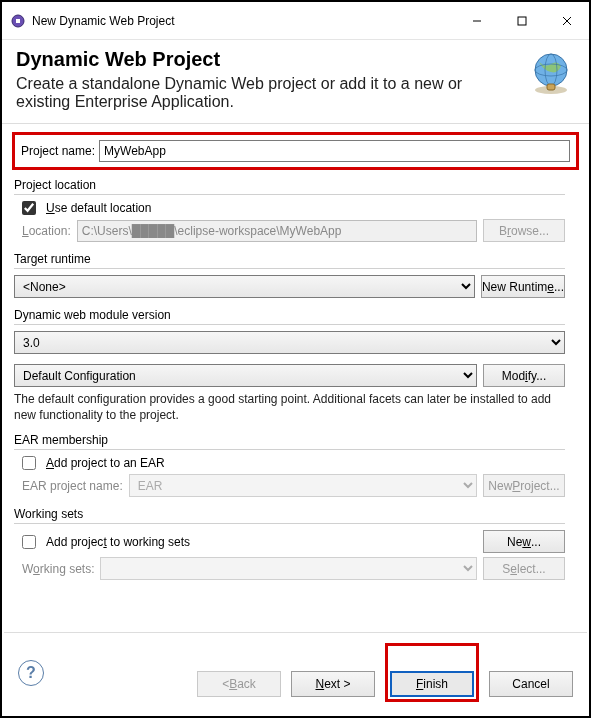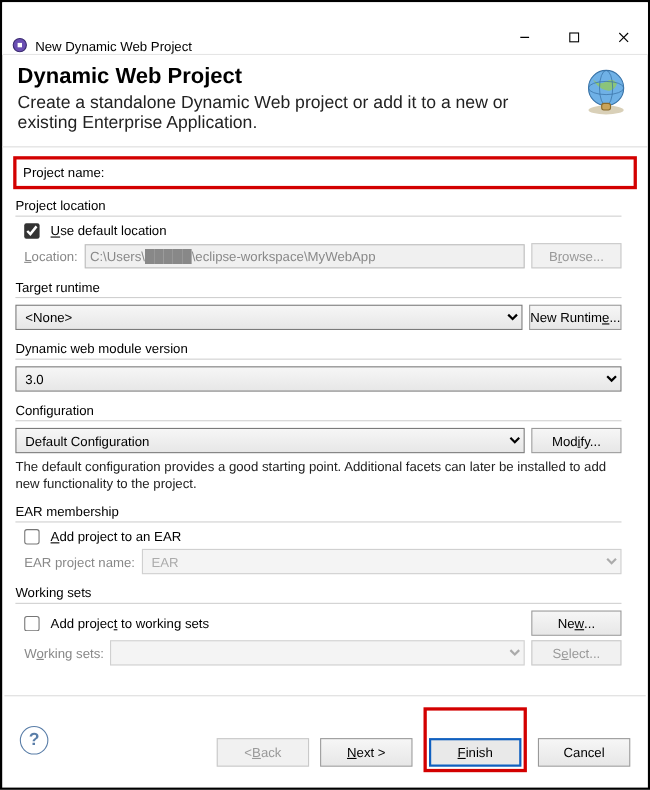--- a/index.html
+++ b/index.html
@@ -9,25 +9,25 @@
     font-size: 12px;
     background: #fff;
     color: #000;
     width: 591px;
     height: 718px;
     border: 2px solid #000;
     position: relative;
     overflow: hidden;
   }
   .titlebar {
-    height: 48px;
+    height: 38px;
     background: #fff;
     border-bottom: 1px solid #e5e5e5;
     display: flex;
-    align-items: flex-end;
+    align-items: center;
     padding: 0 0 0 8px;
   }
   .titlebar .icon {
     width: 16px; height: 16px;
     margin-right: 6px;
     display: flex; align-items: center; justify-content: center;
   }
   .titlebar .title { flex: 1; }
   .winbtn {
     width: 45px; height: 30px;
@@ -197,20 +197,21 @@
       <ellipse cx="24" cy="22" rx="6" ry="16" fill="none" stroke="#3a74a8" stroke-width="0.7"></ellipse>
       <rect x="20" y="36" width="8" height="6" rx="2" fill="#caa45a" stroke="#8a6a2a"></rect>
     </svg>
   </div>
 </div>
 
 <div class="content">
 
   <div class="highlight-box">
     <label class="lbl"><span>Project name:</span></label>
+    <input type="text" class="flex1" value="MyWebApp" style="">
   </div>
 
   <div class="grp">
     <div class="grp-title">Project location</div>
     <div class="row indent">
       <input type="checkbox" checked="" style="">
       <label class="lbl"><span class="mnemonic">U</span><span>se default location</span></label>
     </div>
     <div class="row indent">
       <label class="lbl disabled"><span class="mnemonic">L</span>ocation:</label>
@@ -232,41 +233,41 @@
   <div class="grp">
     <div class="grp-title">Dynamic web module version</div>
     <div class="row">
       <select class="flex1">
         <option>3.0</option>
       </select>
     </div>
   </div>
 
   <div class="grp">
-    <div class="grp-title">Configuration</div>
     <div class="row">
       <select class="flex1">
         <option>Default Configuration</option>
       </select>
       <button class="btn">Mod<span class="mnemonic">i</span>fy...</button>
     </div>
     <div class="desc-text">The default configuration provides a good starting point. Additional facets can later be installed to add new functionality to the project.</div>
   </div>
 
   <div class="grp">
     <div class="grp-title">EAR membership</div>
     <div class="row indent">
       <input type="checkbox" style="">
       <label class="lbl"><span class="mnemonic">A</span>dd project to an EAR</label>
     </div>
     <div class="row indent">
       <label class="lbl disabled">EAR pro<span class="mnemonic">j</span>ect name:</label>
       <select class="flex1 disabled" disabled="">
         <option>EAR</option>
       </select>
+      <button class="btn disabled" disabled="">New <span class="mnemonic">P</span>roject...</button>
     </div>
   </div>
 
   <div class="grp">
     <div class="grp-title">Working sets</div>
     <div class="row indent">
       <input type="checkbox" style="">
       <label class="lbl">Add projec<span class="mnemonic">t</span> to working sets</label>
       <span class="flex1"></span>
       <button class="btn">Ne<span class="mnemonic">w</span>...</button>

